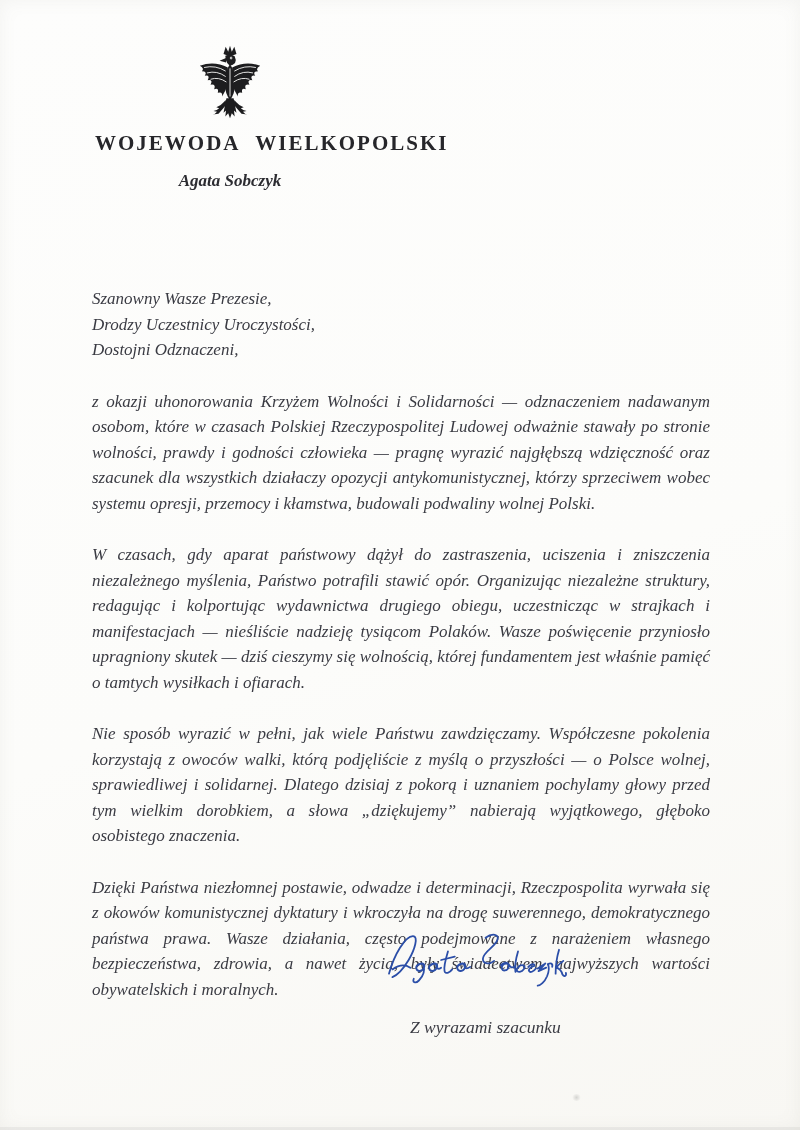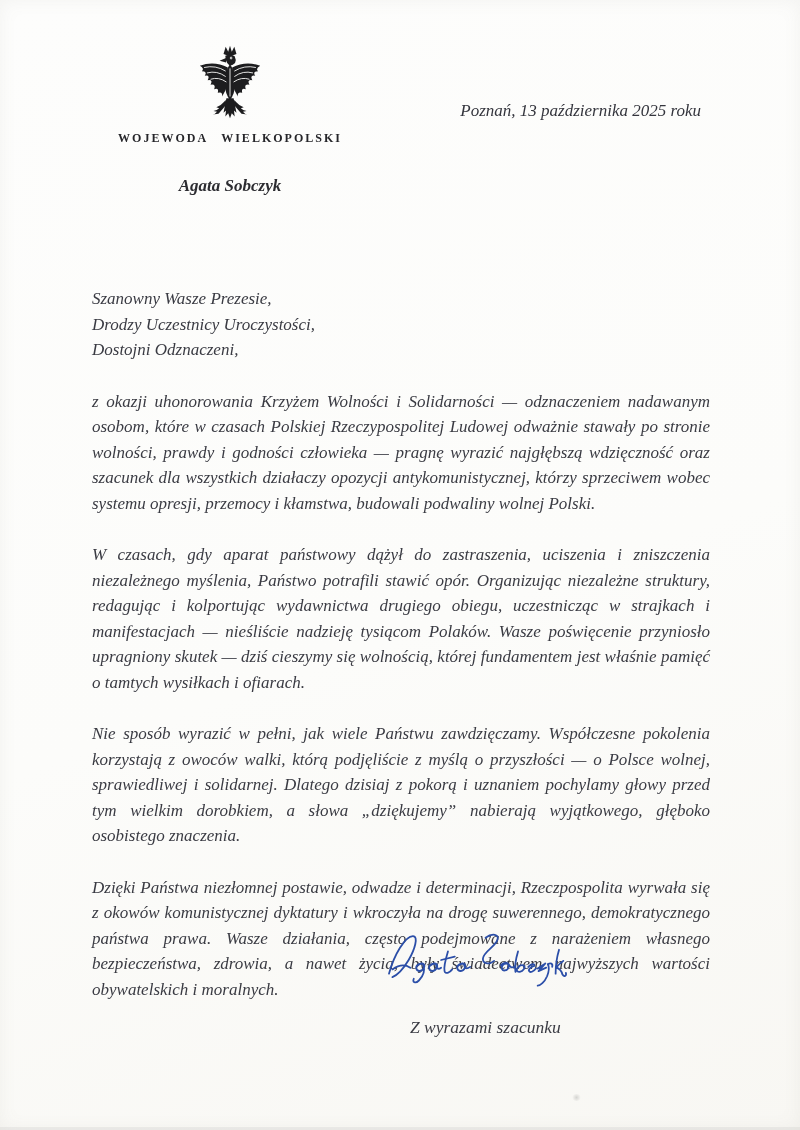--- a/index.html
+++ b/index.html
@@ -21,28 +21,28 @@
   
   .letterhead{
     position:absolute;left:95px;top:44px;width:270px;
     text-align:center;
   }
   .emblem{width:72px;height:76px;margin:0 auto;}
   .emblem svg{width:100%;height:100%;}
   .office{
     margin-top:11px;
     font-weight:bold;
-    font-size:12px;
+    font-size:21px;
     letter-spacing:2px;
     word-spacing:9px;
     color:#26262a;
     white-space:nowrap;
   }
   .official{
-    margin-top:30px;
+    margin-top:15px;
     font-style:italic;
     font-weight:bold;
     font-size:17px;
     color:#2c2c31;
   }
   .dateline{
     position:absolute;top:101px;right:99px;
     font-style:italic;font-size:17px;color:#34353d;
   }
   
@@ -108,21 +108,20 @@
           <path d="M77 39 Q66 36 55 42"></path>
           <path d="M50 27 L50 58"></path>
           <circle cx="51.5" cy="15.5" r="1.1"></circle>
         </g>
       </svg>
     </div>
     <div class="office">WOJEWODA WIELKOPOLSKI</div>
     <div class="official">Agata Sobczyk</div>
   </div>
 
-  <div class="dateline">Poznań, 13 października 2025 roku</div>
 
   <div class="body-text">
     <div class="sal">Szanowny Wasze Prezesie,</div>
     <div class="sal">Drodzy Uczestnicy Uroczystości,</div>
     <div class="sal">Dostojni Odznaczeni,</div>
 
     <p class="para">z okazji uhonorowania Krzyżem Wolności i Solidarności — odznaczeniem nadawanym osobom, które w czasach Polskiej Rzeczypospolitej Ludowej odważnie stawały po stronie wolności, prawdy i godności człowieka — pragnę wyrazić najgłębszą wdzięczność oraz szacunek dla wszystkich działaczy opozycji antykomunistycznej, którzy sprzeciwem wobec systemu opresji, przemocy i kłamstwa, budowali podwaliny wolnej Polski.</p>
     <p class="para">W czasach, gdy aparat państwowy dążył do zastraszenia, uciszenia i zniszczenia niezależnego myślenia, Państwo potrafili stawić opór. Organizując niezależne struktury, redagując i kolportując wydawnictwa drugiego obiegu, uczestnicząc w strajkach i manifestacjach — nieśliście nadzieję tysiącom Polaków. Wasze poświęcenie przyniosło upragniony skutek — dziś cieszymy się wolnością, której fundamentem jest właśnie pamięć o tamtych wysiłkach i ofiarach.</p>
     <p class="para">Nie sposób wyrazić w pełni, jak wiele Państwu zawdzięczamy. Współczesne pokolenia korzystają z owoców walki, którą podjęliście z myślą o przyszłości — o Polsce wolnej, sprawiedliwej i solidarnej. Dlatego dzisiaj z pokorą i uznaniem pochylamy głowy przed tym wielkim dorobkiem, a słowa „dziękujemy” nabierają wyjątkowego, głęboko osobistego znaczenia.</p>
     <p class="para">Dzięki Państwa niezłomnej postawie, odwadze i determinacji, Rzeczpospolita wyrwała się z okowów komunistycznej dyktatury i wkroczyła na drogę suwerennego, demokratycznego państwa prawa. Wasze działania, często podejmowane z narażeniem własnego bezpieczeństwa, zdrowia, a nawet życia, były świadectwem najwyższych wartości obywatelskich i moralnych.</p>

